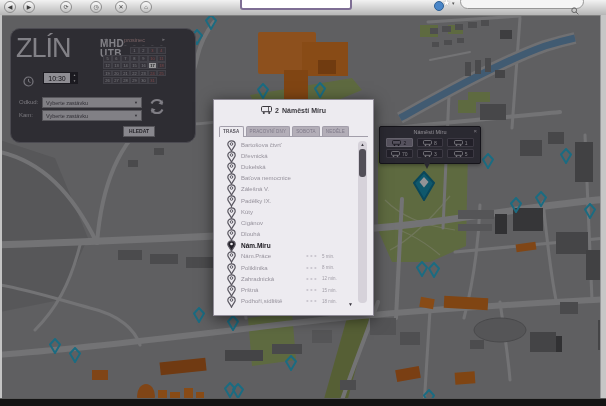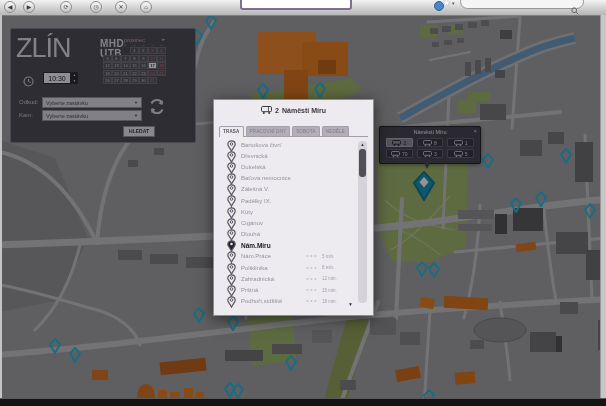--- a/index.html
+++ b/index.html
@@ -24,21 +24,21 @@
   .edge-r{position:absolute;right:0;top:15px;bottom:7px;width:5px;background:#c6c6c6;border-left:1px solid #98989a;z-index:30;}
   .statusbar{position:absolute;left:0;right:0;bottom:0;height:7px;background:#141414;border-top:1px solid #5a5a5a;z-index:30;}
   
   .mapsvg{position:absolute;left:0;top:0;z-index:1;}
   .marklayer{position:absolute;left:0;top:0;right:0;bottom:0;z-index:2;pointer-events:none;}
   .mk{position:absolute;pointer-events:auto;}
   
   .overlay{position:absolute;left:2px;top:15px;right:5px;bottom:7px;background:rgba(5,4,10,0.40);z-index:5;}
   
   .panel{position:absolute;left:10px;top:28px;width:184px;height:113px;background:#4a484f;
-         border:1px solid #7a7880;border-radius:2px;z-index:3;color:#dddbe2;}
+         border:1px solid #7a7880;border-radius:10px;z-index:3;color:#dddbe2;}
   .logo-city{position:absolute;left:5px;top:4px;font-size:27px;font-weight:400;letter-spacing:-1px;color:#d6d4da;}
   .logo-sub{position:absolute;left:78px;top:10px;font-size:10px;font-weight:bold;line-height:10px;letter-spacing:0.5px;color:#d6d4da;padding-left:11px;}
   .cal{position:absolute;left:92px;top:7px;width:63px;}
   .cal-head{display:flex;justify-content:space-between;align-items:center;font-size:5.5px;color:#c8a0a0;height:7px;}
   .cal-head .arrow{color:#b0aeb4;font-size:4.5px;}
   .cal-row{display:flex;}
   .cal-cell{width:8.4px;height:6.8px;box-sizing:border-box;background:#55535a;border:0.5px solid #6c6a72;
             margin:0.3px;font-size:4px;line-height:6px;text-align:center;color:#c8c6cc;}
   .cal-row.dow .cal-cell{background:none;border:none;height:3.5px;line-height:3.5px;color:#b8b6bc;}
   .cal-cell.wkend{color:#d07070;}

